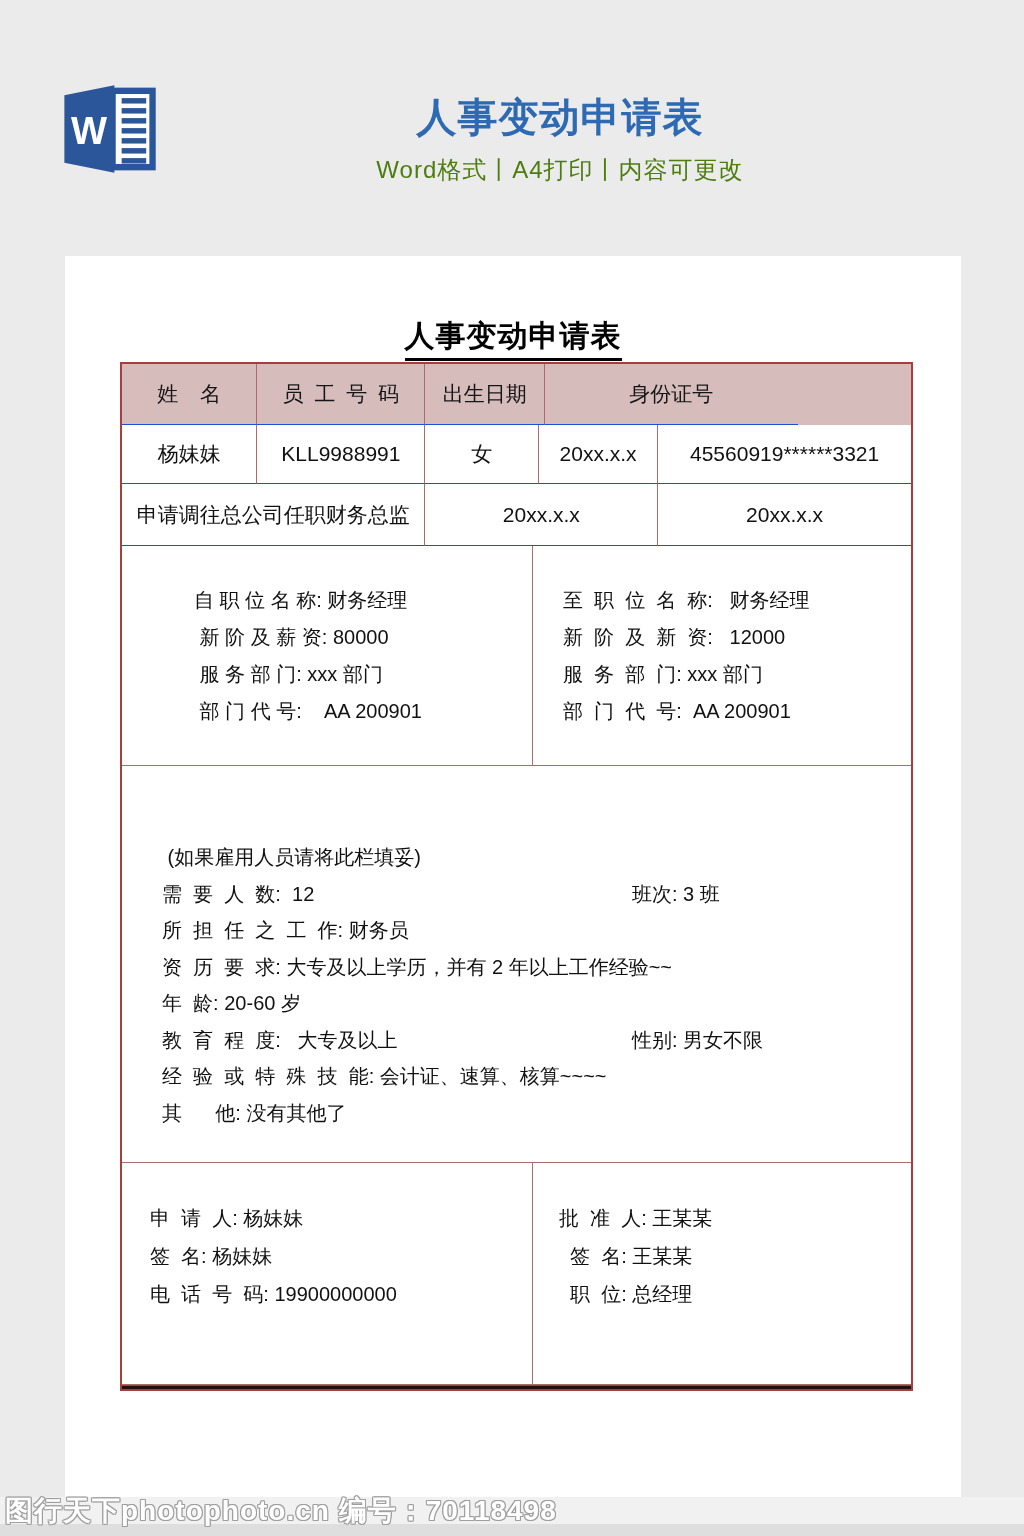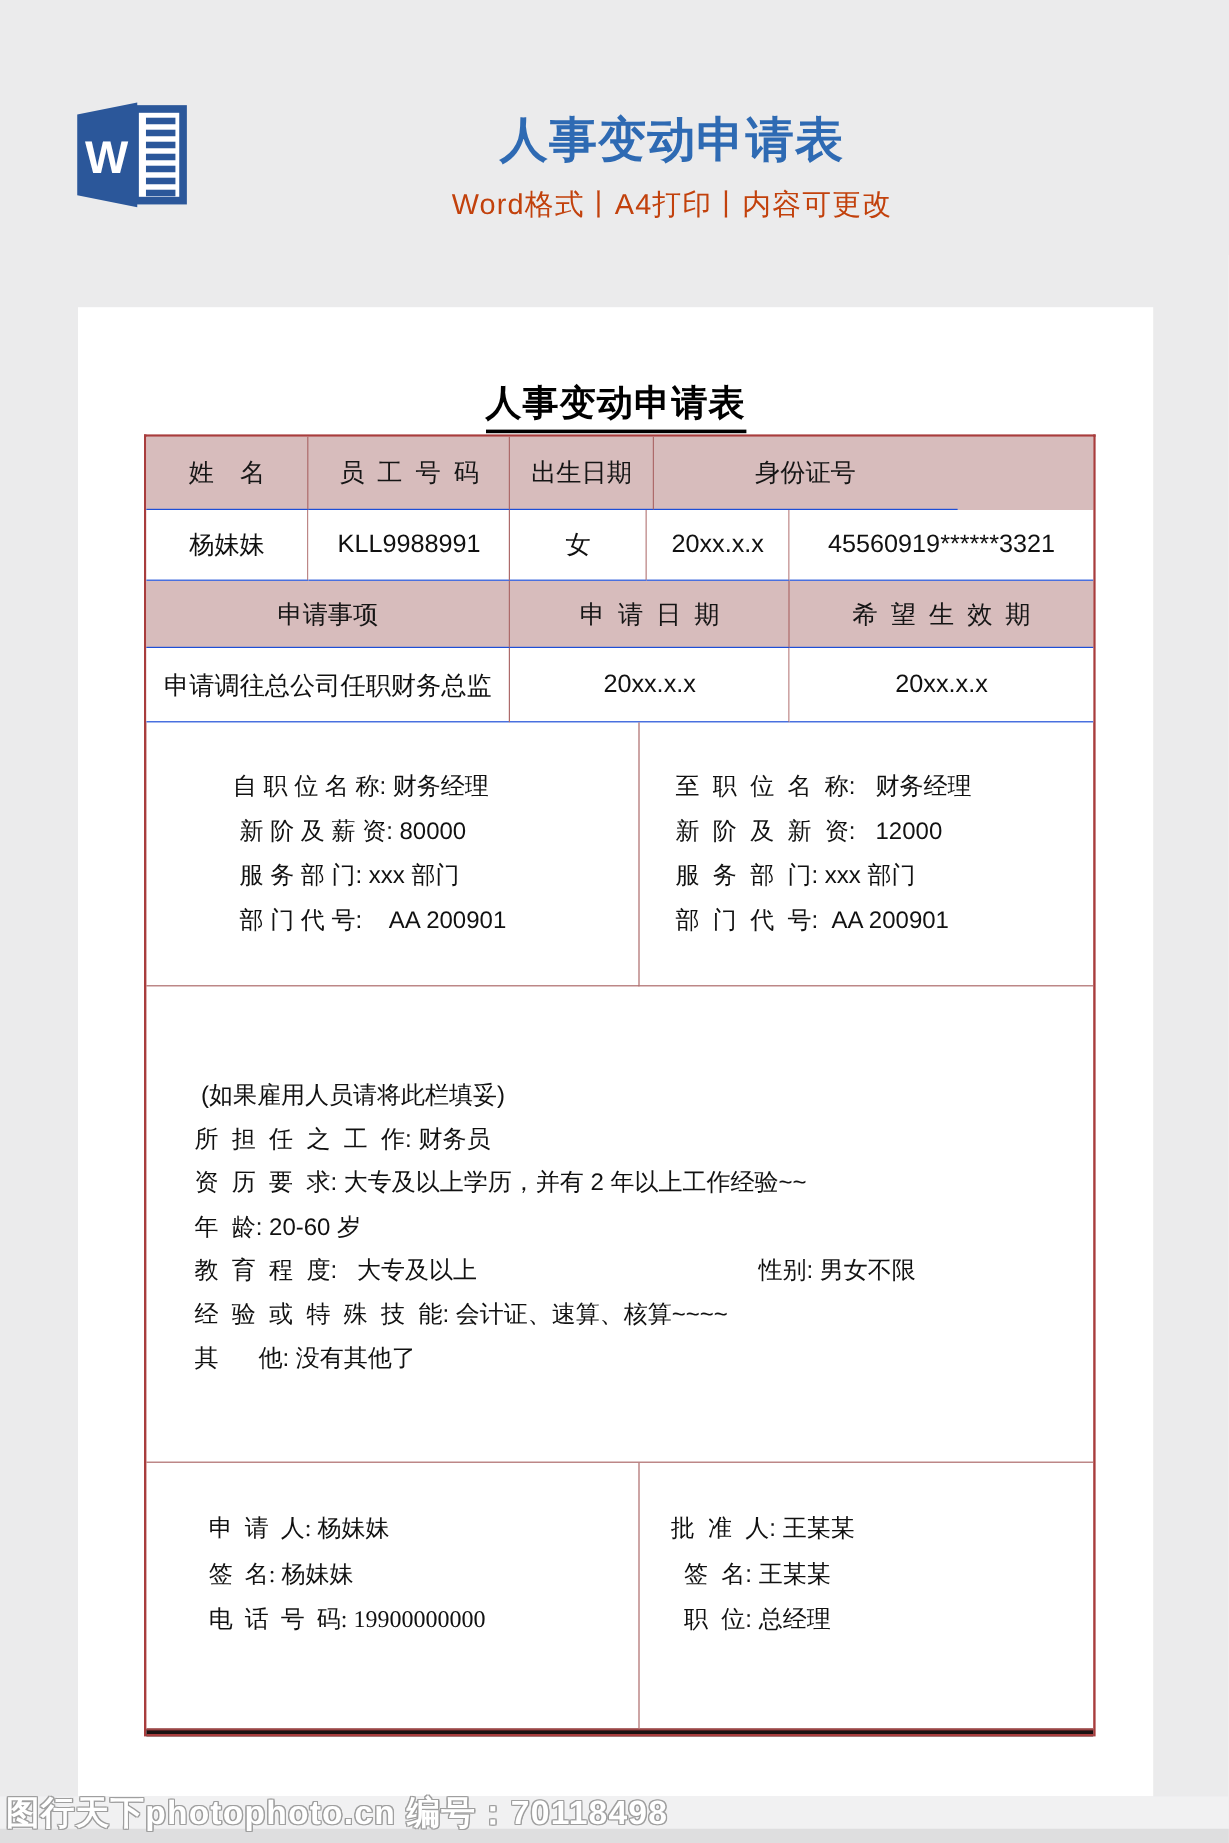--- a/index.html
+++ b/index.html
@@ -6,21 +6,21 @@
   body{
     width:1024px;height:1536px;position:relative;overflow:hidden;
     background:#ebebec;
     font-family:"Liberation Sans","DejaVu Sans",sans-serif;
     color:#111;
   }
   
   .word-icon{position:absolute;left:58px;top:82px;width:100px;height:94px;}
   .head-text{position:absolute;left:96px;top:94px;width:928px;text-align:center;}
   .head-title{font-size:40px;font-weight:bold;color:#2e6ab3;letter-spacing:1px;line-height:46px;}
-  .head-sub{font-size:24px;color:#c2410c;margin-top:14px;letter-spacing:1px;}
+  .head-sub{font-size:24px;color:#4d7c0f;margin-top:14px;letter-spacing:1px;}
   
   .page{position:absolute;left:65px;top:256px;width:896px;height:1241px;background:#ffffff;}
   .doc-title-wrap{position:absolute;top:60px;left:0;width:100%;text-align:center;}
   .doc-title{display:inline-block;font-size:30px;font-weight:bold;color:#000;
     border-bottom:3px solid #000;padding-bottom:1px;letter-spacing:1px;}
   
   .tbl{position:absolute;left:55px;top:106px;width:793px;box-sizing:border-box;
     border:2px solid #a83d3d;border-bottom:none;background:#fff;}
   .tbl-bottom{border-top:1px solid #a83d3d;border-bottom:2px solid #a83d3d;background:#1b1212;height:3px;}
   .row{display:flex;width:100%;box-sizing:border-box;}
@@ -49,21 +49,21 @@
   .sec6{height:397px;}
   .sec6 .cell{width:100%;align-items:flex-start;justify-content:flex-start;
     flex-direction:column;padding:73px 20px 0 40px;font-size:20px;text-align:left;}
   .sec6 .line{line-height:36.5px;white-space:pre;position:relative;width:100%;}
   .sec6 .rtag{position:absolute;left:470px;top:0;white-space:pre;}
   
   .sec7{height:222px;}
   .sec7 .cell{align-items:flex-start;justify-content:flex-start;padding-top:36px;
     font-size:20px;flex-direction:column;text-align:left;}
   .sec7 .cell .line{line-height:38px;white-space:pre;}
-  .sec7 .left{padding-left:52px;font-family:Liberation Serif, serif;}
+  .sec7 .left{padding-left:28px;}
   .sec7 .right{padding-left:26px;}
   .sec5 .cell,.sec6 .cell,.sec7 .cell{border-bottom:1px solid #ad6a6a;}
   
   .footer-bar{position:absolute;left:0;top:1497px;width:1024px;height:27px;background:#f1f1f2;}
   .footer-strip{position:absolute;left:0;top:1524px;width:1024px;height:12px;background:#dededf;}
   .watermark{position:absolute;left:5px;top:1492px;font-size:28px;font-weight:bold;
     color:#ffffff;letter-spacing:1px;
     text-shadow:-1px -1px 0 #9f9f9f,1px -1px 0 #9f9f9f,-1px 1px 0 #9f9f9f,1px 1px 0 #9f9f9f,
       0 -1px 0 #9f9f9f,0 1px 0 #9f9f9f,-1px 0 0 #9f9f9f,1px 0 0 #9f9f9f;}
 </style>
@@ -104,25 +104,20 @@
     </div>
 
     <div class="row r2 val">
       <div class="cell w1">杨妹妹</div>
       <div class="cell w2">KLL9988991</div>
       <div class="cell w3">女</div>
       <div class="cell w4">20xx.x.x</div>
       <div class="cell w5">45560919******3321</div>
     </div>
 
-    <div class="row r3 hdr">
-      <div class="cell q1">申请事项</div>
-      <div class="cell q2">申 请 日 期</div>
-      <div class="cell q3">希 望 生 效 期</div>
-    </div>
 
     <div class="row r4 val">
       <div class="cell q1">申请调往总公司任职财务总监</div>
       <div class="cell q2">20xx.x.x</div>
       <div class="cell q3">20xx.x.x</div>
     </div>
 
     <div class="row sec5">
       <div class="cell half-l left">
         <div class="line">自 职 位 名 称: 财务经理</div>
@@ -134,20 +129,21 @@
         <div class="line">至  职  位  名  称:   财务经理</div>
         <div class="line">新  阶  及  新  资:   12000</div>
         <div class="line">服  务  部  门: xxx 部门</div>
         <div class="line">部  门  代  号:  AA 200901</div>
       </div>
     </div>
 
     <div class="row sec6">
       <div class="cell">
         <div class="line"> (如果雇用人员请将此栏填妥)</div>
+        <div class="line"><span>需  要  人  数:  12</span><span class="rtag">班次: 3 班</span></div>
         <div class="line">所  担  任  之  工  作: 财务员</div>
         <div class="line">资  历  要  求: 大专及以上学历，并有 2 年以上工作经验~~</div>
         <div class="line">年  龄: 20-60 岁</div>
         <div class="line"><span>教  育  程  度:   大专及以上</span><span class="rtag">性别: 男女不限</span></div>
         <div class="line">经  验  或  特  殊  技  能: 会计证、速算、核算~~~~</div>
         <div class="line">其      他: 没有其他了</div>
       </div>
     </div>
 
     <div class="row sec7">

